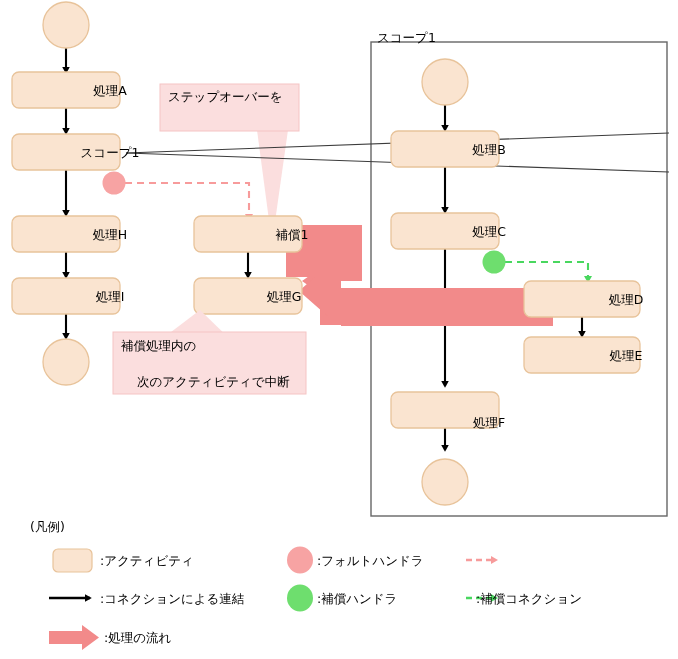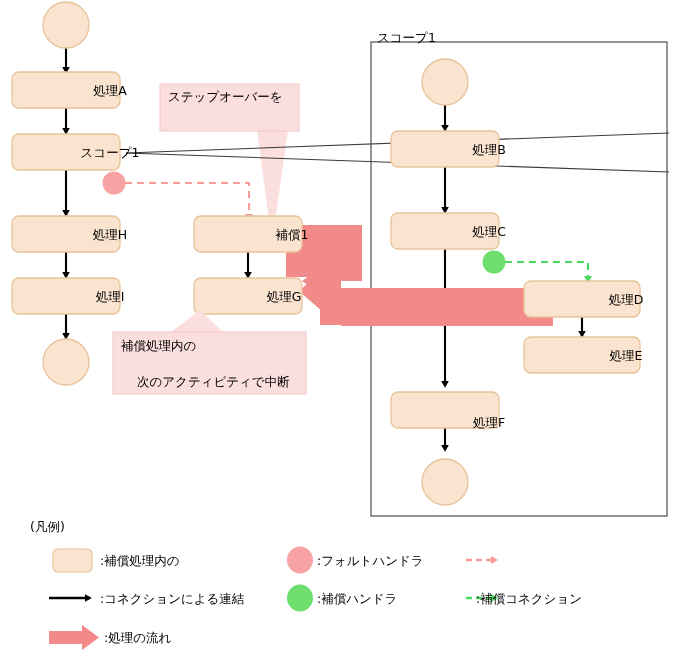--- a/index.html
+++ b/index.html
@@ -166,21 +166,21 @@
   <div class="lbl ctr act-text" style="left:524px; top:348px; width:116px;">処理E</div>
   <div class="lbl ctr act-text" style="left:391px; top:403px; width:108px;margin-top:12px;">処理F</div>
 
   <div class="lbl callout-text" style="left:168px; top:89px; width:132px;">ステップオーバーを</div>
 
   <div class="lbl callout-text" style="left:121px; top:338px; width:185px;">補償処理内の</div>
   <div class="lbl callout-text" style="left:137px; top:374px; width:185px;">次のアクティビティで中断</div>
 
   <div class="lbl legend-head" style="left:30px; top:519px;">(凡例)</div>
 
-  <div class="lbl legend-text" style="left:100px; top:553px;">:補償処理内の</div>
+  <div class="lbl legend-text" style="left:100px; top:553px;">:アクティビティ</div>
   <div class="lbl legend-text" style="left:100px; top:591px;">:コネクションによる連結</div>
   <div class="lbl legend-text" style="left:104px; top:630px;">:処理の流れ</div>
 
   <div class="lbl legend-text" style="left:317px; top:553px;">:フォルトハンドラ</div>
   <div class="lbl legend-text" style="left:317px; top:591px;">:補償ハンドラ</div>
 
   <div class="lbl legend-text" style="left:476px; top:591px;">:補償コネクション</div>
 
 </div>
 

